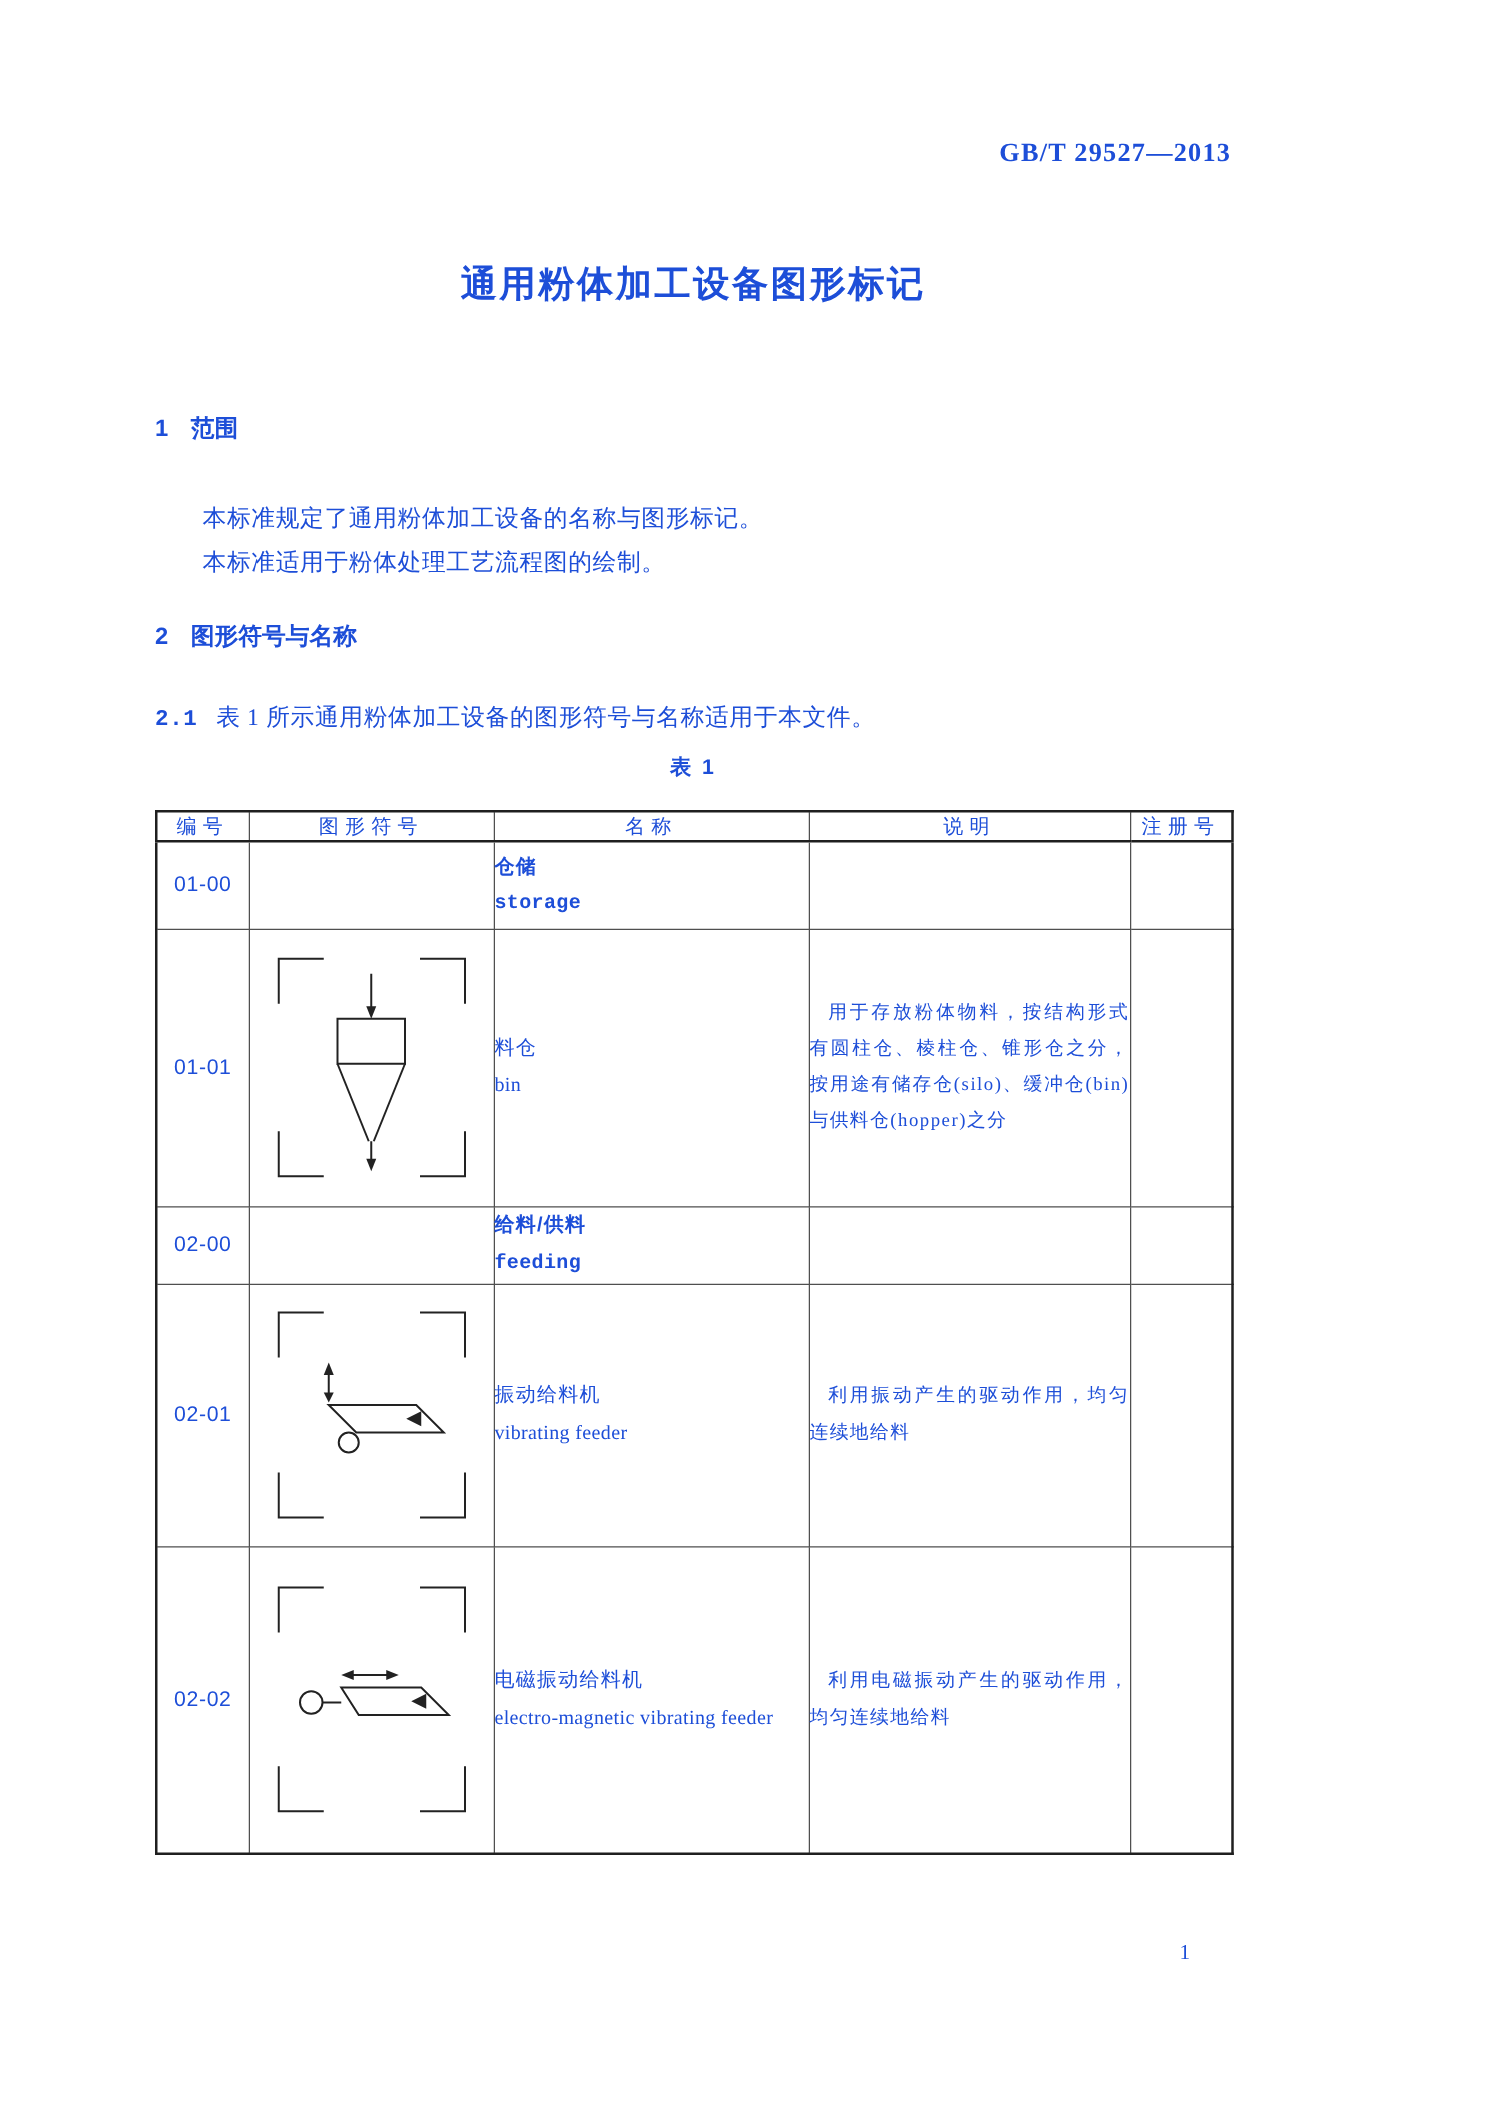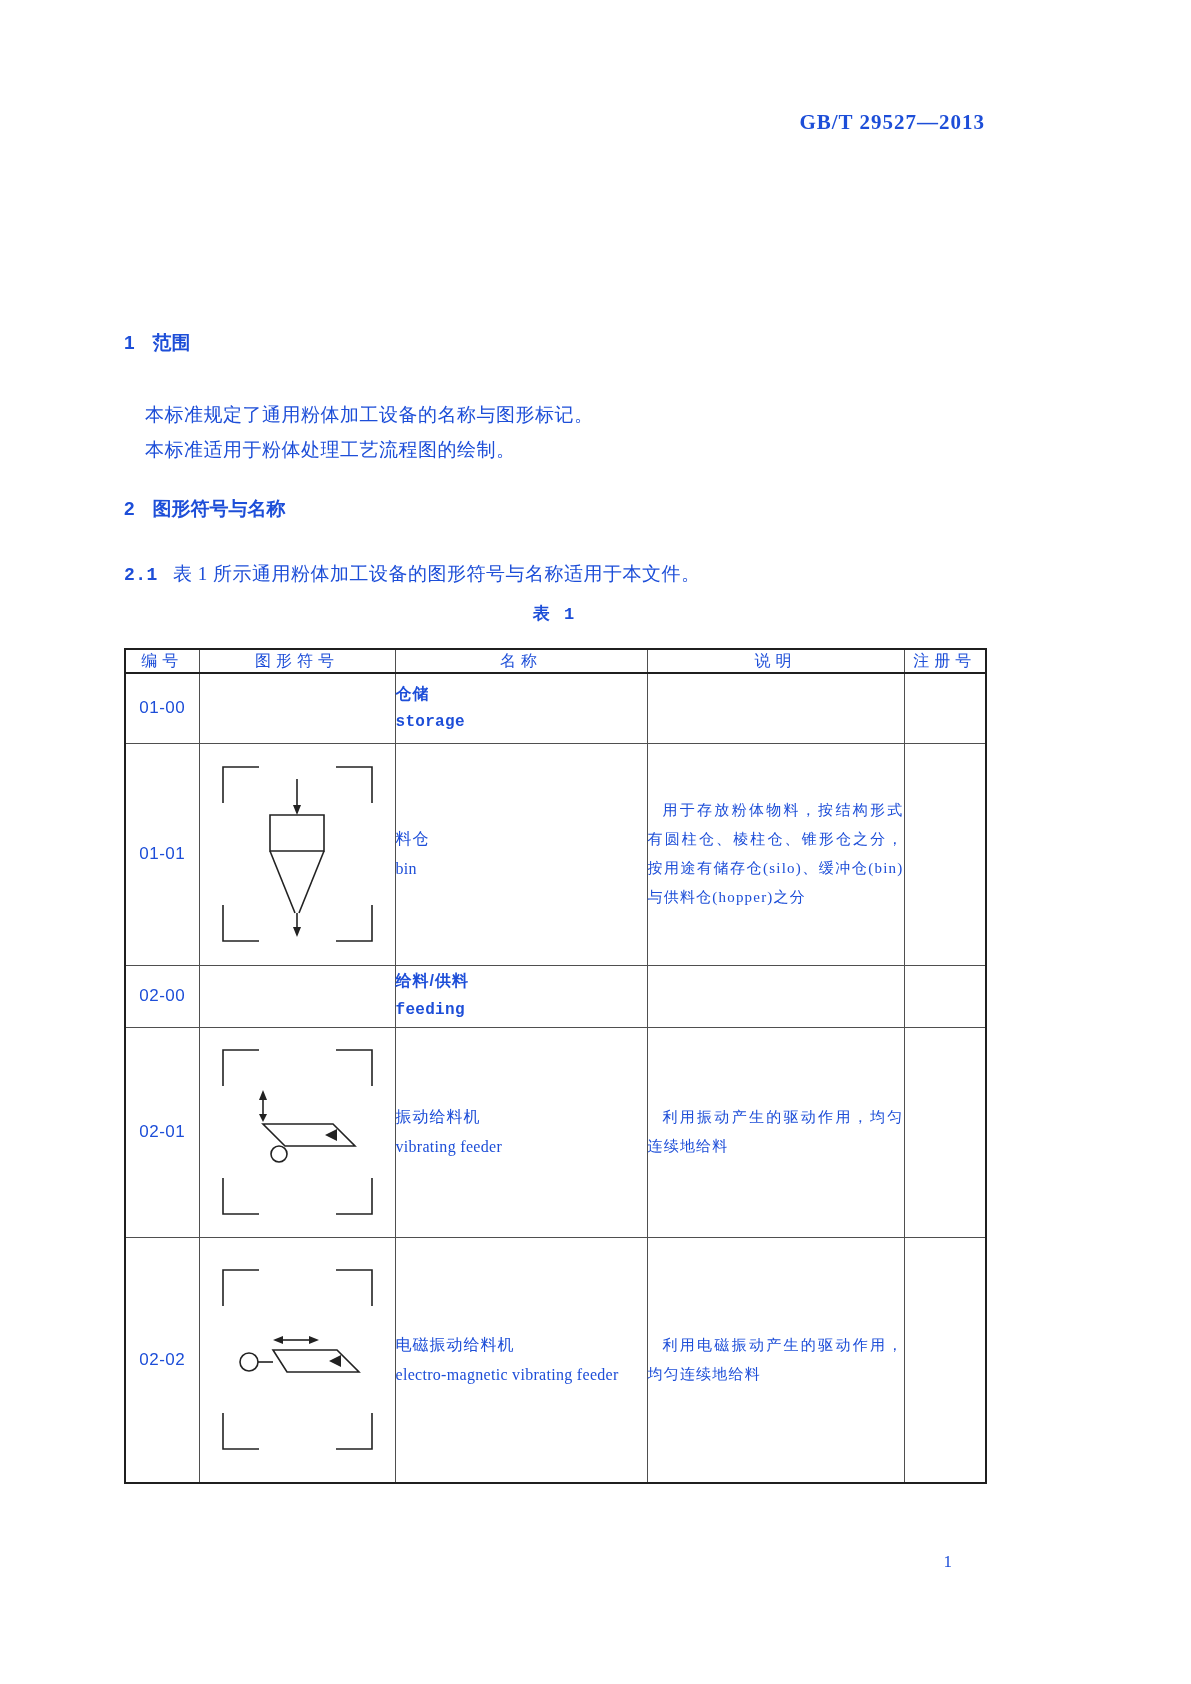--- a/index.html
+++ b/index.html
@@ -26,39 +26,39 @@
   }
   .sec-heading {
     position:absolute; left:124px;
     font-family:"Liberation Sans", sans-serif;
     font-weight:bold; font-size:19px;
     display:flex; gap:18px; align-items:baseline;
   }
   #sec1-heading { top:330px; }
   #sec2-heading { top:496px; }
   .body-para {
-    position:absolute; left:107px; width:700px;
+    position:absolute; left:124px; width:700px;
     font-size:19px; letter-spacing:0.5px;
     text-indent:2em;
   }
   #scope-para-1 { top:402px; }
   #scope-para-2 { top:437px; }
   .clause {
     position:absolute; top:561px; left:124px; width:780px;
     font-size:19px; letter-spacing:0.5px;
     display:flex; gap:15px; align-items:baseline;
   }
   .clause .clause-no {
     font-family:Liberation Mono, monospace;
     font-weight:600; font-size:18px;
   }
   .table-caption {
     position:absolute; top:602px; left:124px; width:861px;
     text-align:center;
-    font-family:Liberation Mono, monospace;
+    font-family:Liberation Sans, sans-serif;
     font-weight:bold; font-size:17px; letter-spacing:2px;
   }
   table.symbols {
     position:absolute; top:648px; left:124px;
     width:861px; border-collapse:collapse; table-layout:fixed;
     border:2px solid #1f1f1f;
   }
   table.symbols th, table.symbols td {
     border:1px solid #4f4f4f;
     vertical-align:middle;
@@ -106,20 +106,21 @@
   .sym { display:inline-block; vertical-align:middle; }
   .sym * { vector-effect:non-scaling-stroke; }
 </style>
 </head>
 <body>
 
 <div class="page">
 
   <div class="std-code">GB/T 29527—2013</div>
 
+  <div class="doc-title">通用粉体加工设备图形标记</div>
 
   <div class="sec-heading" id="sec1-heading">
     <span>1</span>
     <span>范围</span>
   </div>
 
   <div class="body-para" id="scope-para-1">本标准规定了通用粉体加工设备的名称与图形标记。</div>
   <div class="body-para" id="scope-para-2">本标准适用于粉体处理工艺流程图的绘制。</div>
 
   <div class="sec-heading" id="sec2-heading">

